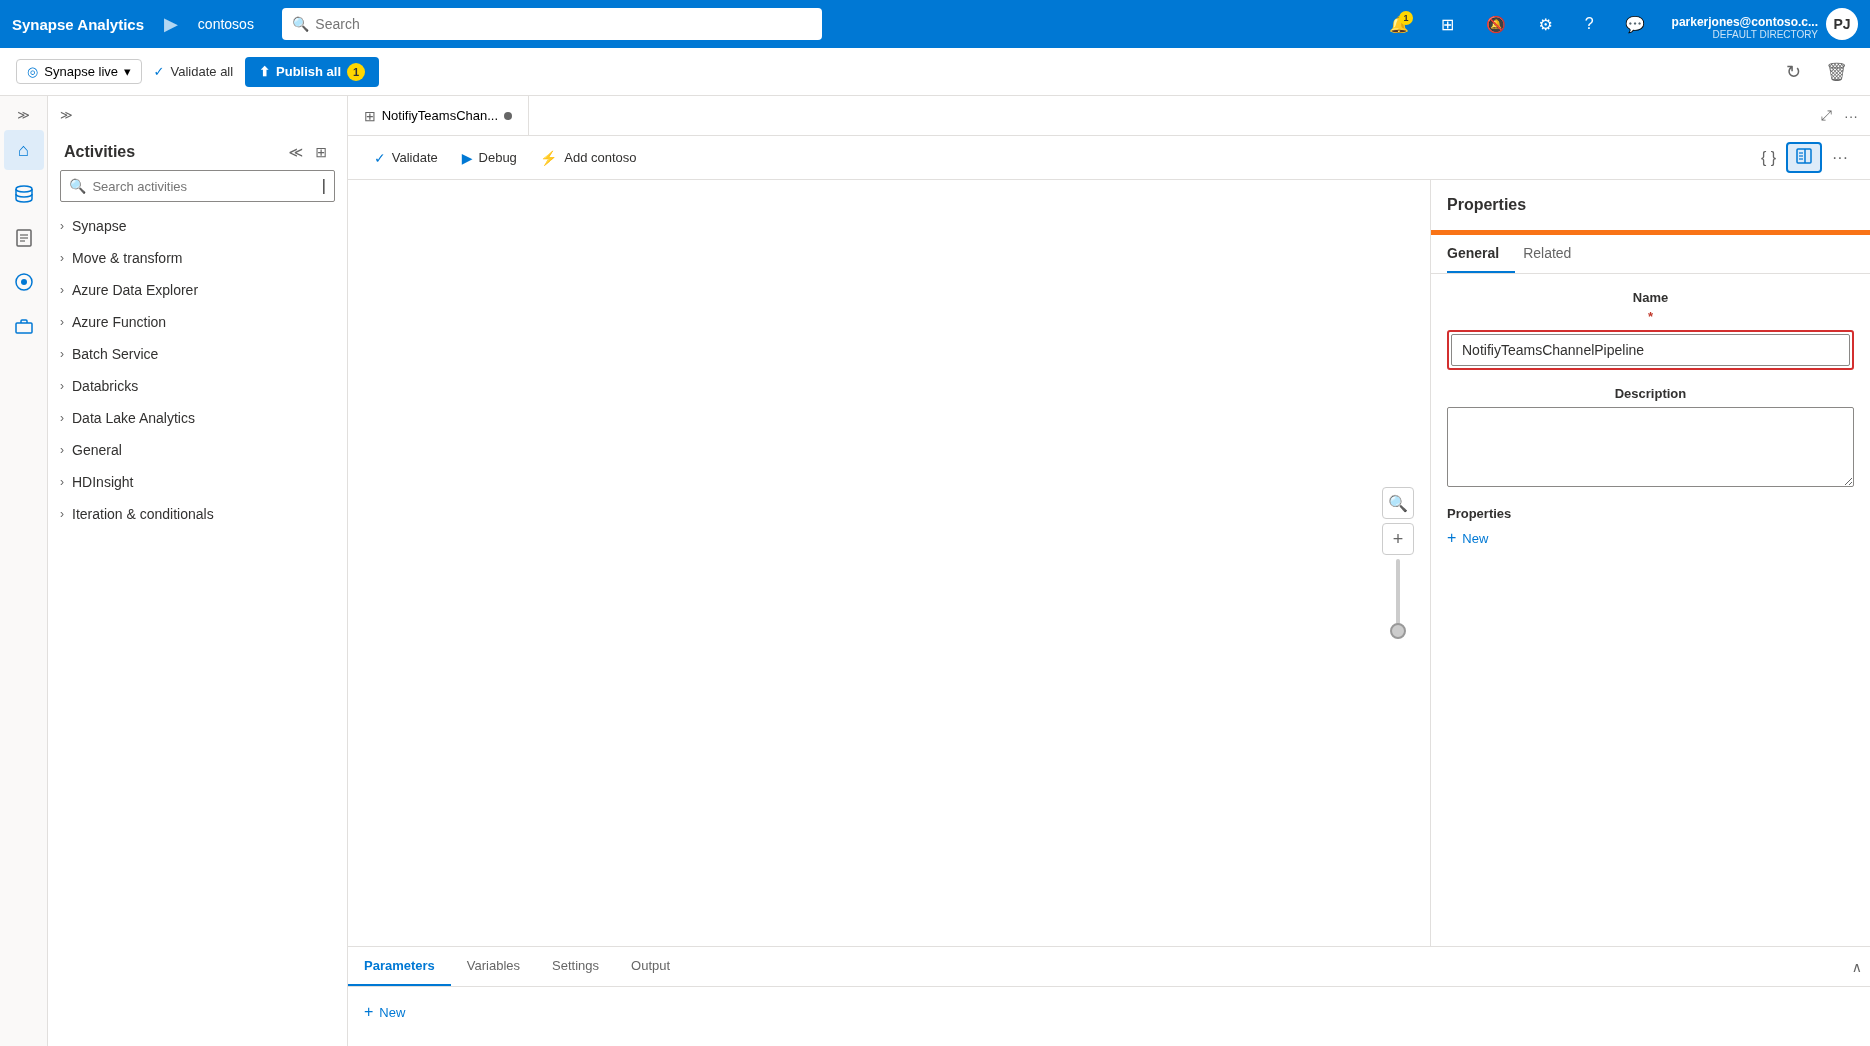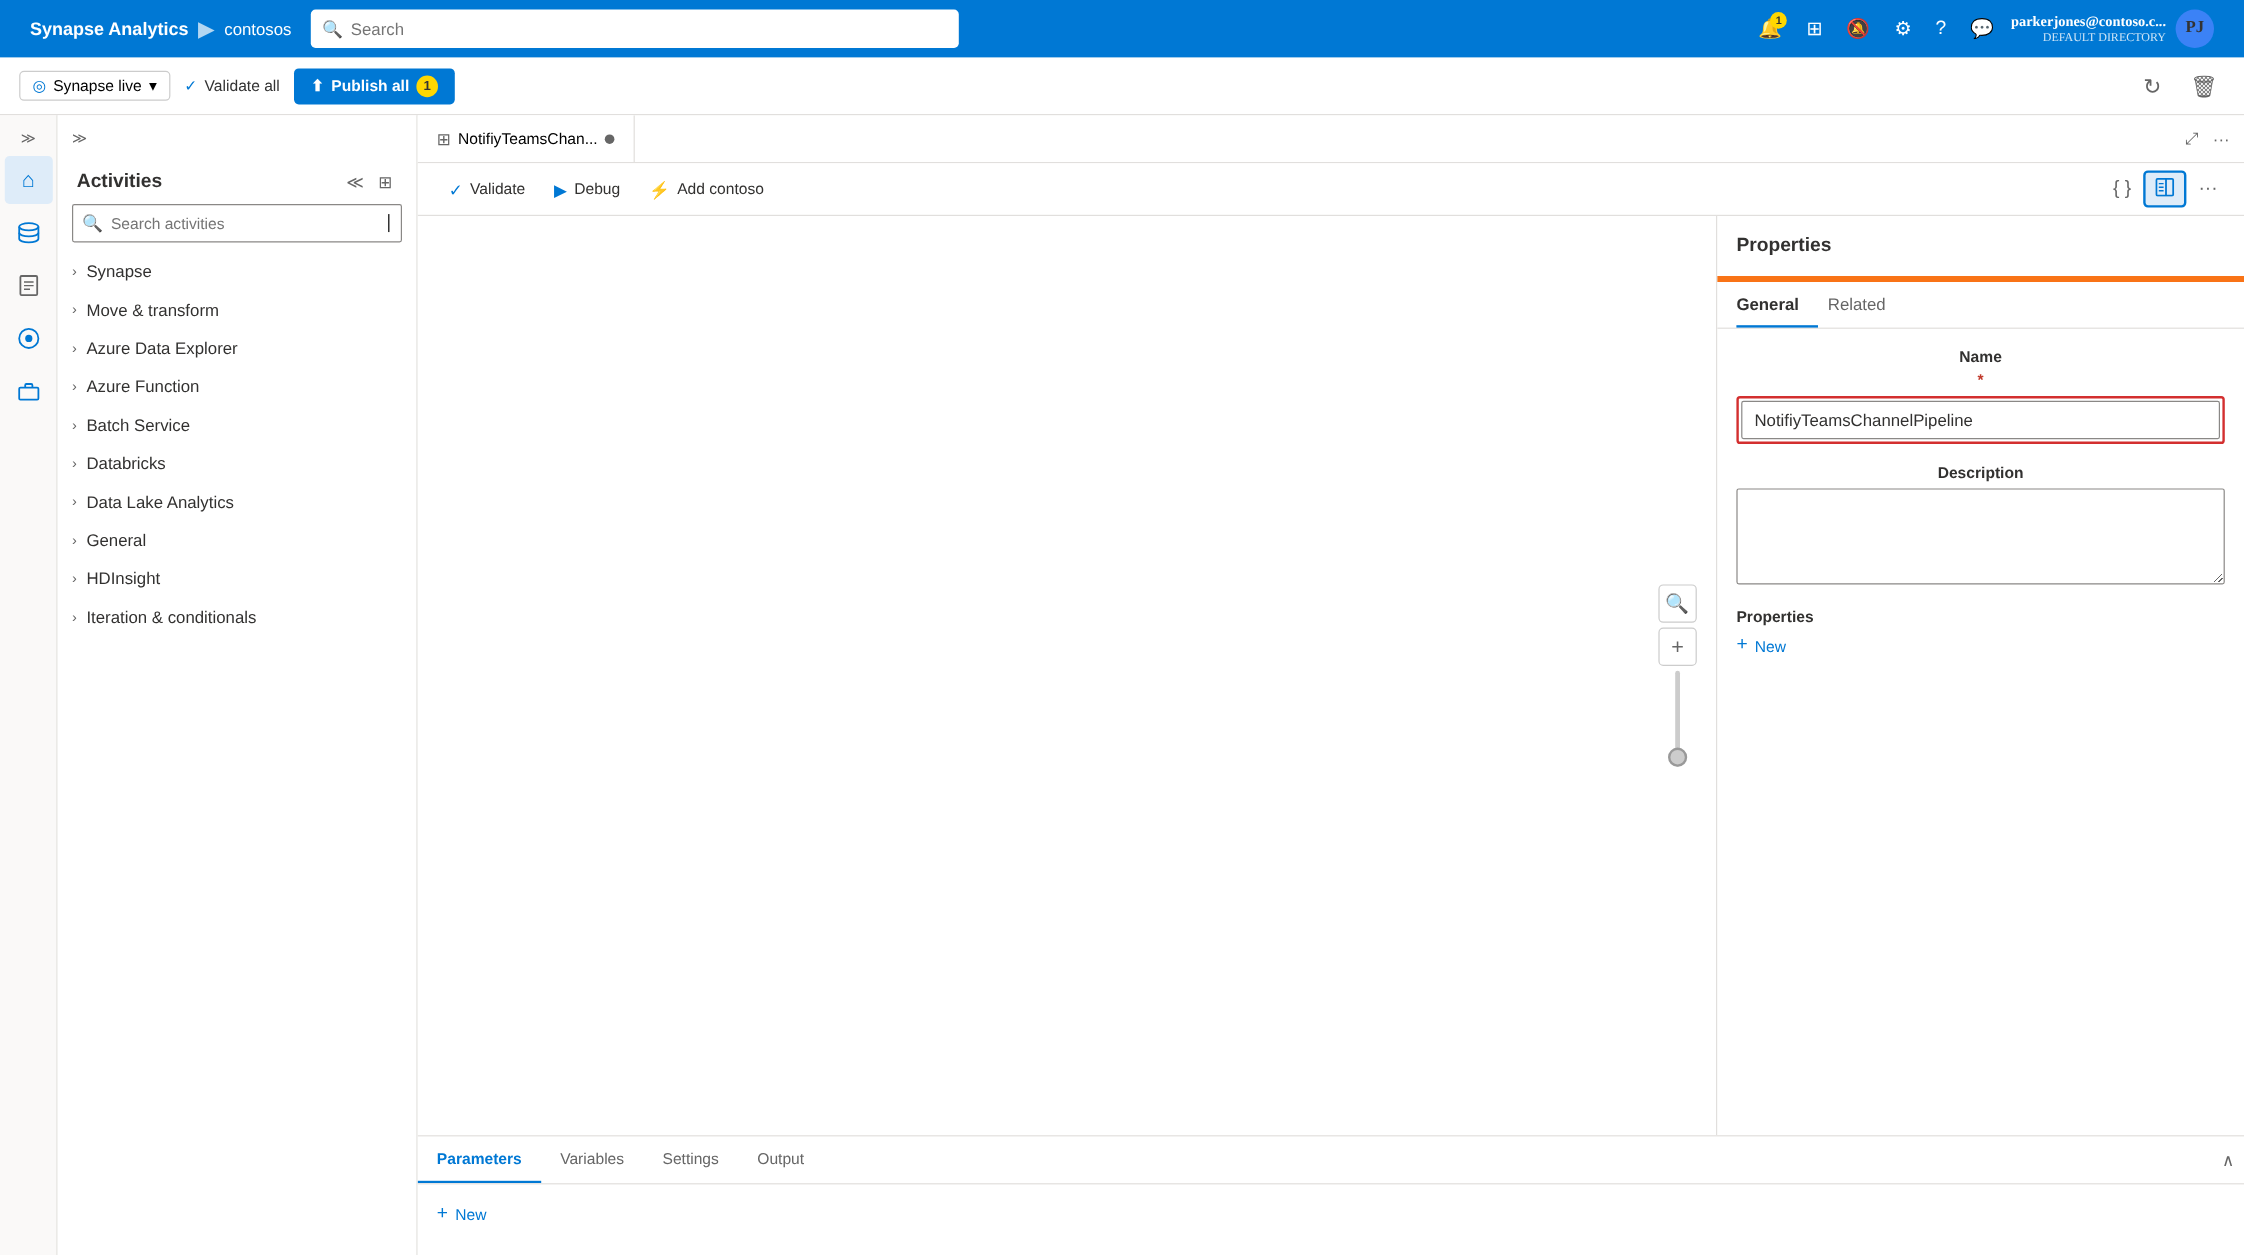--- a/index.html
+++ b/index.html
@@ -4,23 +4,23 @@
   <style>
     * { box-sizing: border-box; margin: 0; padding: 0; }
     body { font-family: 'Segoe UI', Arial, sans-serif; font-size: 14px; background: #f3f2f1; overflow: hidden; width: 1870px; height: 1046px; }
 
     
     .top-nav {
       background: #0078d4;
       height: 48px;
       display: flex;
       align-items: center;
-      padding: 0 25px;
+      padding: 0 12px;
       color: white;
-      gap: 8px;
+      gap: 20px;
     }
     .top-nav-brand { font-size: 15px; font-weight: 600; color: white; display: flex; align-items: center; gap: 6px; }
     .top-nav-separator { color: rgba(255,255,255,0.7); font-size: 18px; }
     .top-nav-tenant { font-size: 14px; color: white; }
     .search-bar {
       margin-left: 8px;
       background: white;
       border-radius: 4px;
       display: flex;
       align-items: center;
@@ -59,28 +59,28 @@
       color: #333;
       font-size: 9px;
       font-weight: 700;
       border-radius: 50%;
       width: 14px;
       height: 14px;
       display: flex;
       align-items: center;
       justify-content: center;
     }
-    .user-section { display: flex; align-items: center; gap: 8px; color: white; font-family: Liberation Serif, serif; }
+    .user-section { display: flex; align-items: flex-end; gap: 8px; color: white; }
     .user-name { font-size: 12px; text-align: right; }
     .user-name .name { font-weight: 600; }
     .user-name .dir { font-size: 10px; color: rgba(255,255,255,0.8); }
     .avatar {
       width: 32px; height: 32px;
       border-radius: 50%;
-      background: #3b82f6;
+      background: #ffffff;
       display: flex; align-items: center; justify-content: center;
       font-size: 14px; color: #333; font-weight: 600;
     }
 
     
     .second-toolbar {
       background: white;
       height: 48px;
       display: flex;
       align-items: center;

